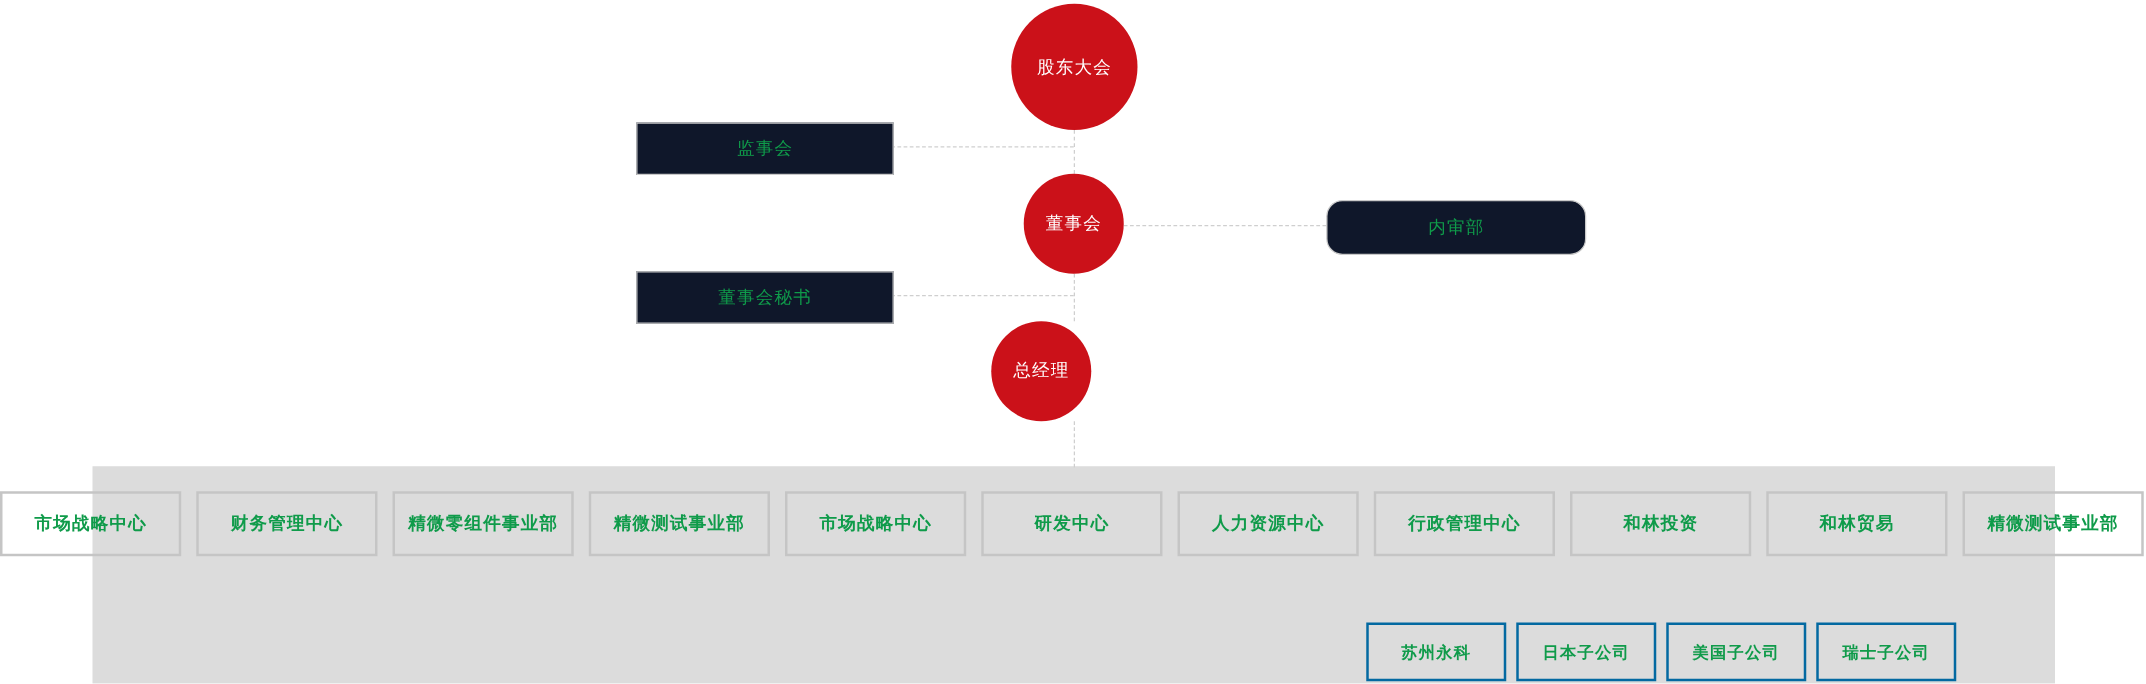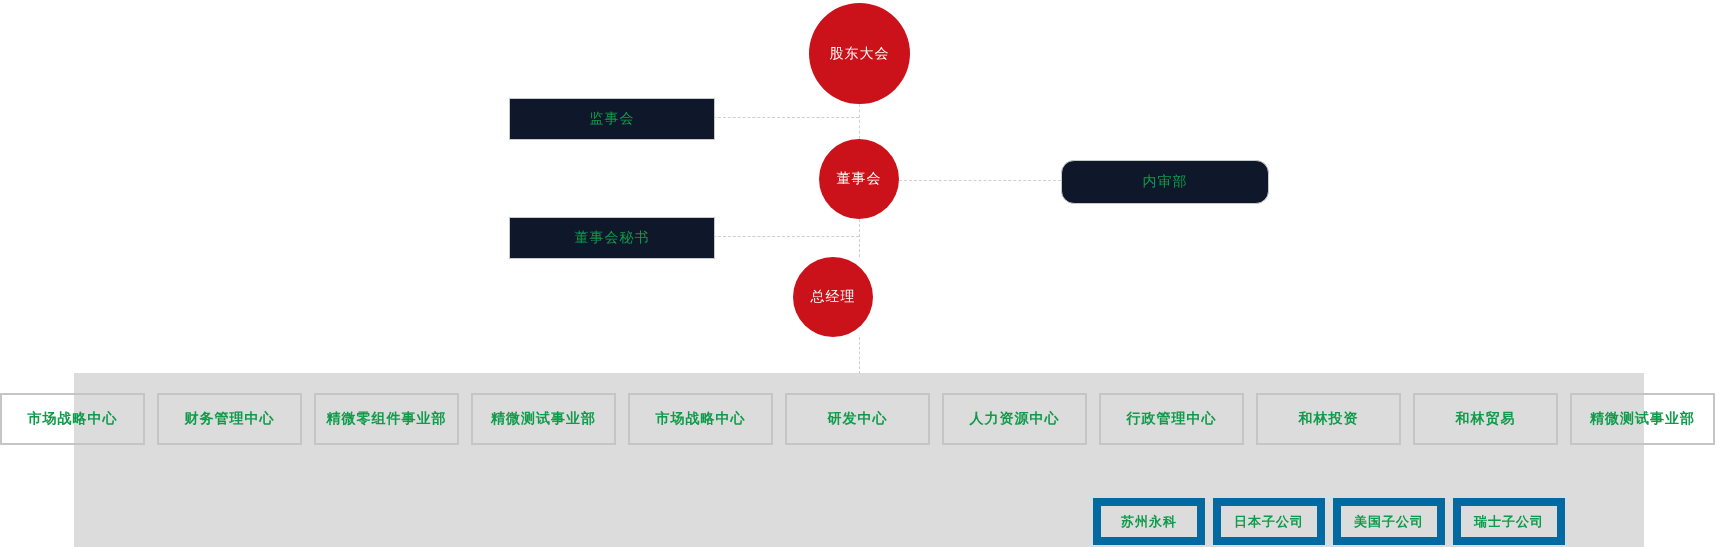--- a/index.html
+++ b/index.html
@@ -69,21 +69,21 @@
     color: #0f9b4a;
     font-size: 14px;
     font-weight: bold;
     letter-spacing: 1px;
     white-space: nowrap;
   }
   .sub {
     position: absolute;
     top: 498px;
     width: 112px; height: 47px;
-    border: 8px solid #0369a1;
+    border: 2px solid #0369a1;
     box-sizing: border-box;
     background: transparent;
     display: flex; align-items: center; justify-content: center;
     color: #0f9b4a;
     font-size: 13px;
     font-weight: bold;
     letter-spacing: 1px;
     white-space: nowrap;
   }
 </style>

